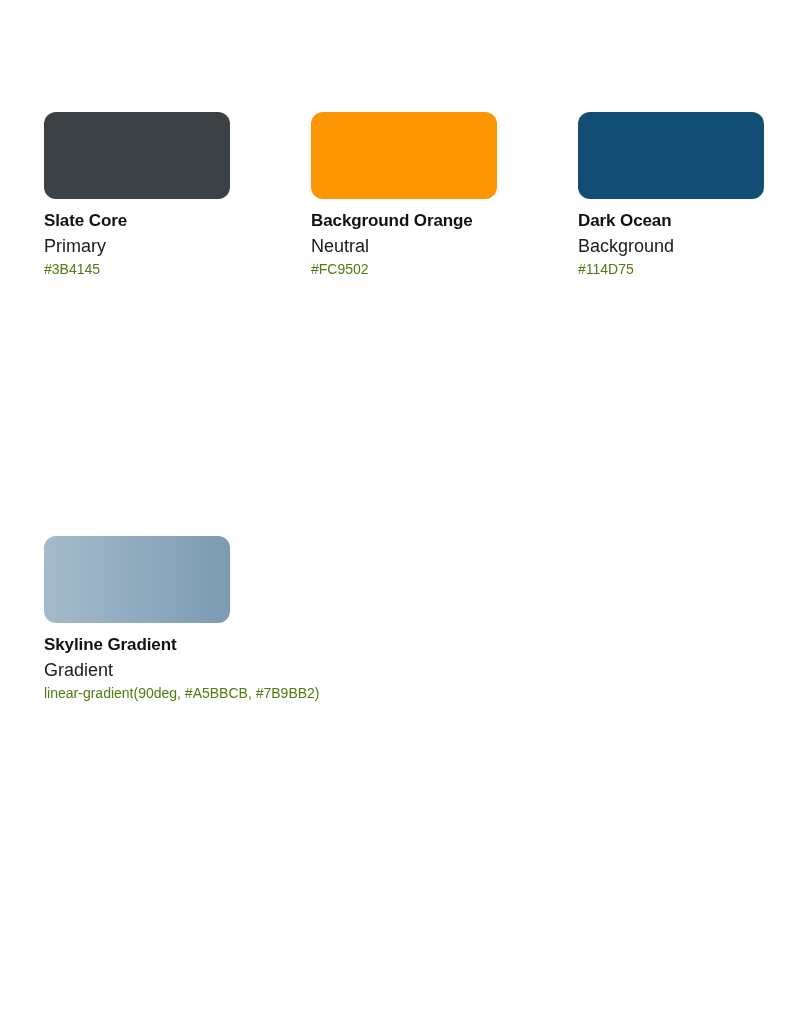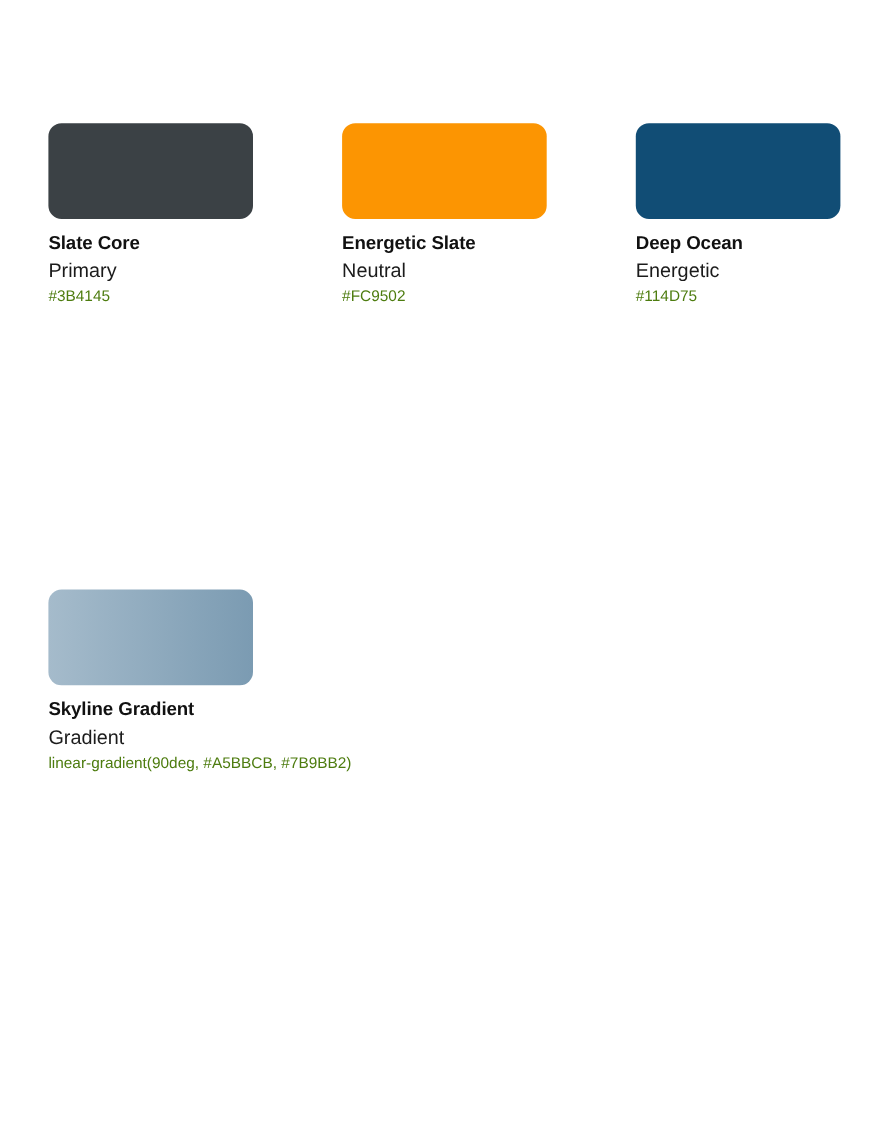--- a/index.html
+++ b/index.html
@@ -92,29 +92,29 @@
 
     <div class="swatch-card">
       <div class="swatch-chip" style="background: rgb(59, 65, 69);"></div>
       <div class="swatch-name">Slate Core</div>
       <div class="swatch-role">Primary</div>
       <div class="swatch-value">#3B4145</div>
     </div>
 
     <div class="swatch-card">
       <div class="swatch-chip" style="background: rgb(252, 149, 2);"></div>
-      <div class="swatch-name">Energetic Slate</div>
+      <div class="swatch-name">Background Orange</div>
       <div class="swatch-role">Neutral</div>
       <div class="swatch-value">#FC9502</div>
     </div>
 
     <div class="swatch-card">
       <div class="swatch-chip" style="background: rgb(17, 77, 117);"></div>
-      <div class="swatch-name">Deep Ocean</div>
-      <div class="swatch-role">Energetic</div>
+      <div class="swatch-name">Dark Ocean</div>
+      <div class="swatch-role">Background</div>
       <div class="swatch-value">#114D75</div>
     </div>
 
 
 
     <div class="swatch-card" style="visibility:hidden"></div>
 
 
     <div class="swatch-card" style="visibility:hidden"></div>
     <div class="swatch-card" style="visibility:hidden"></div>

